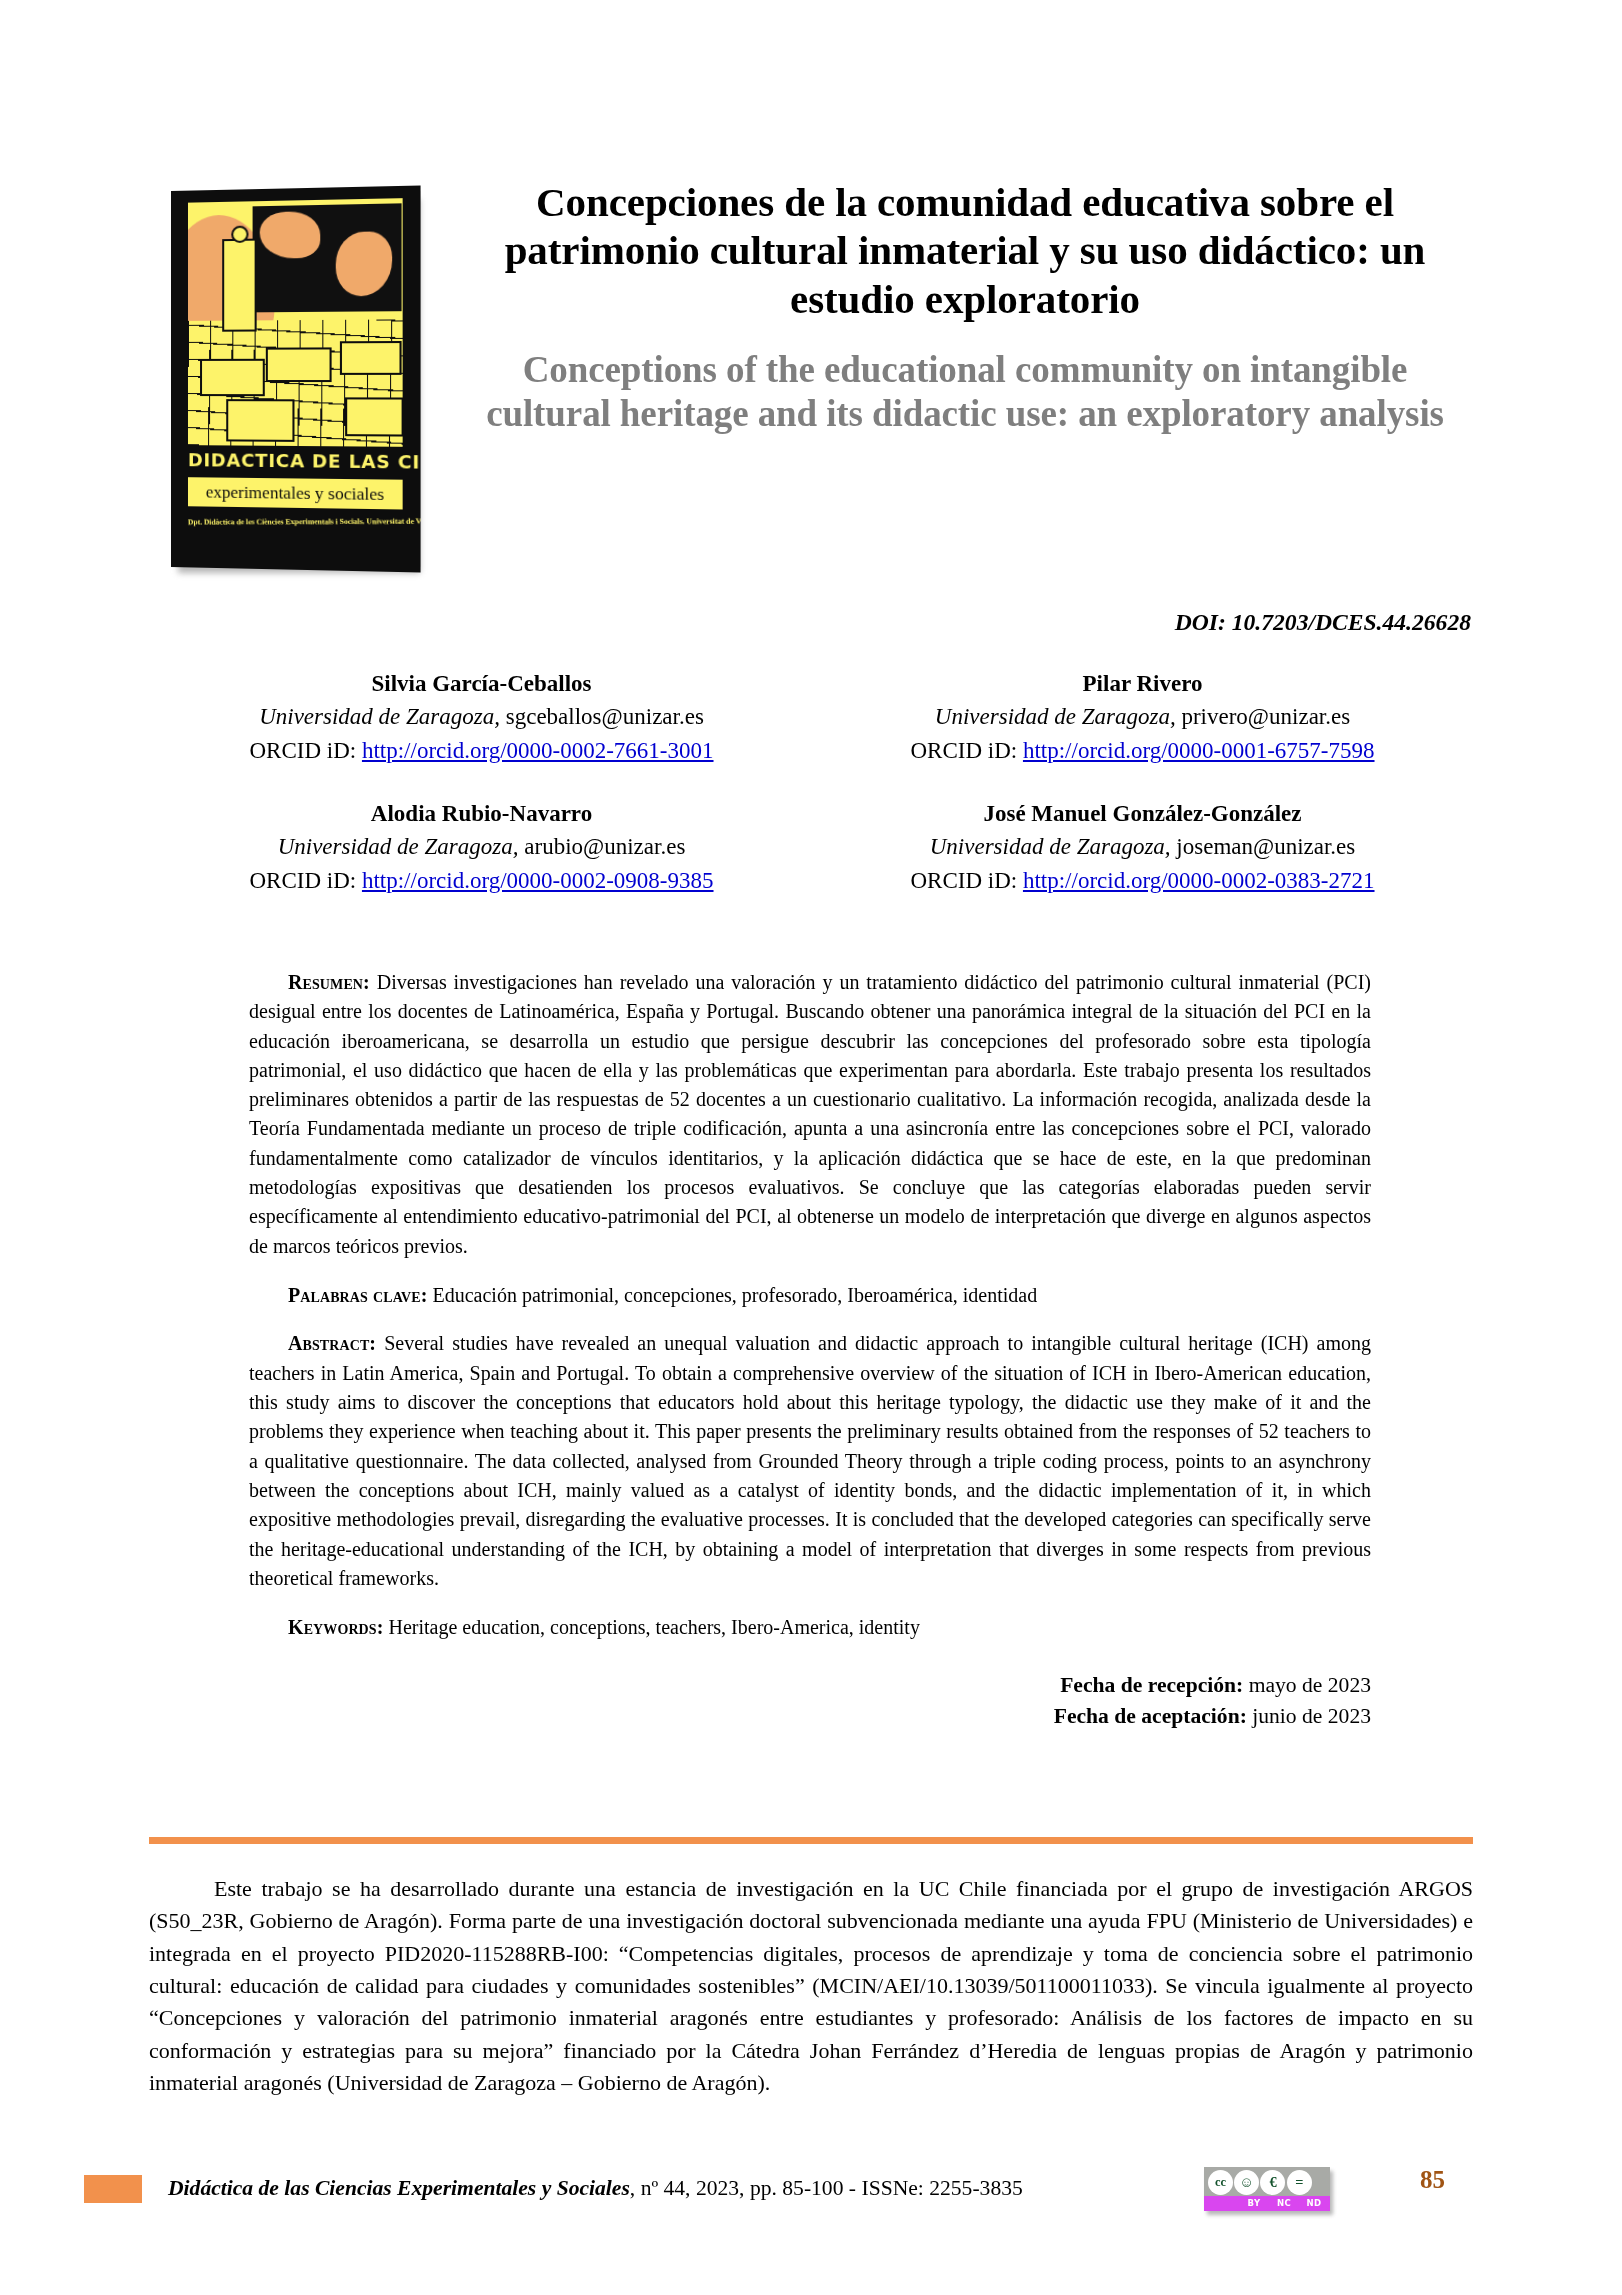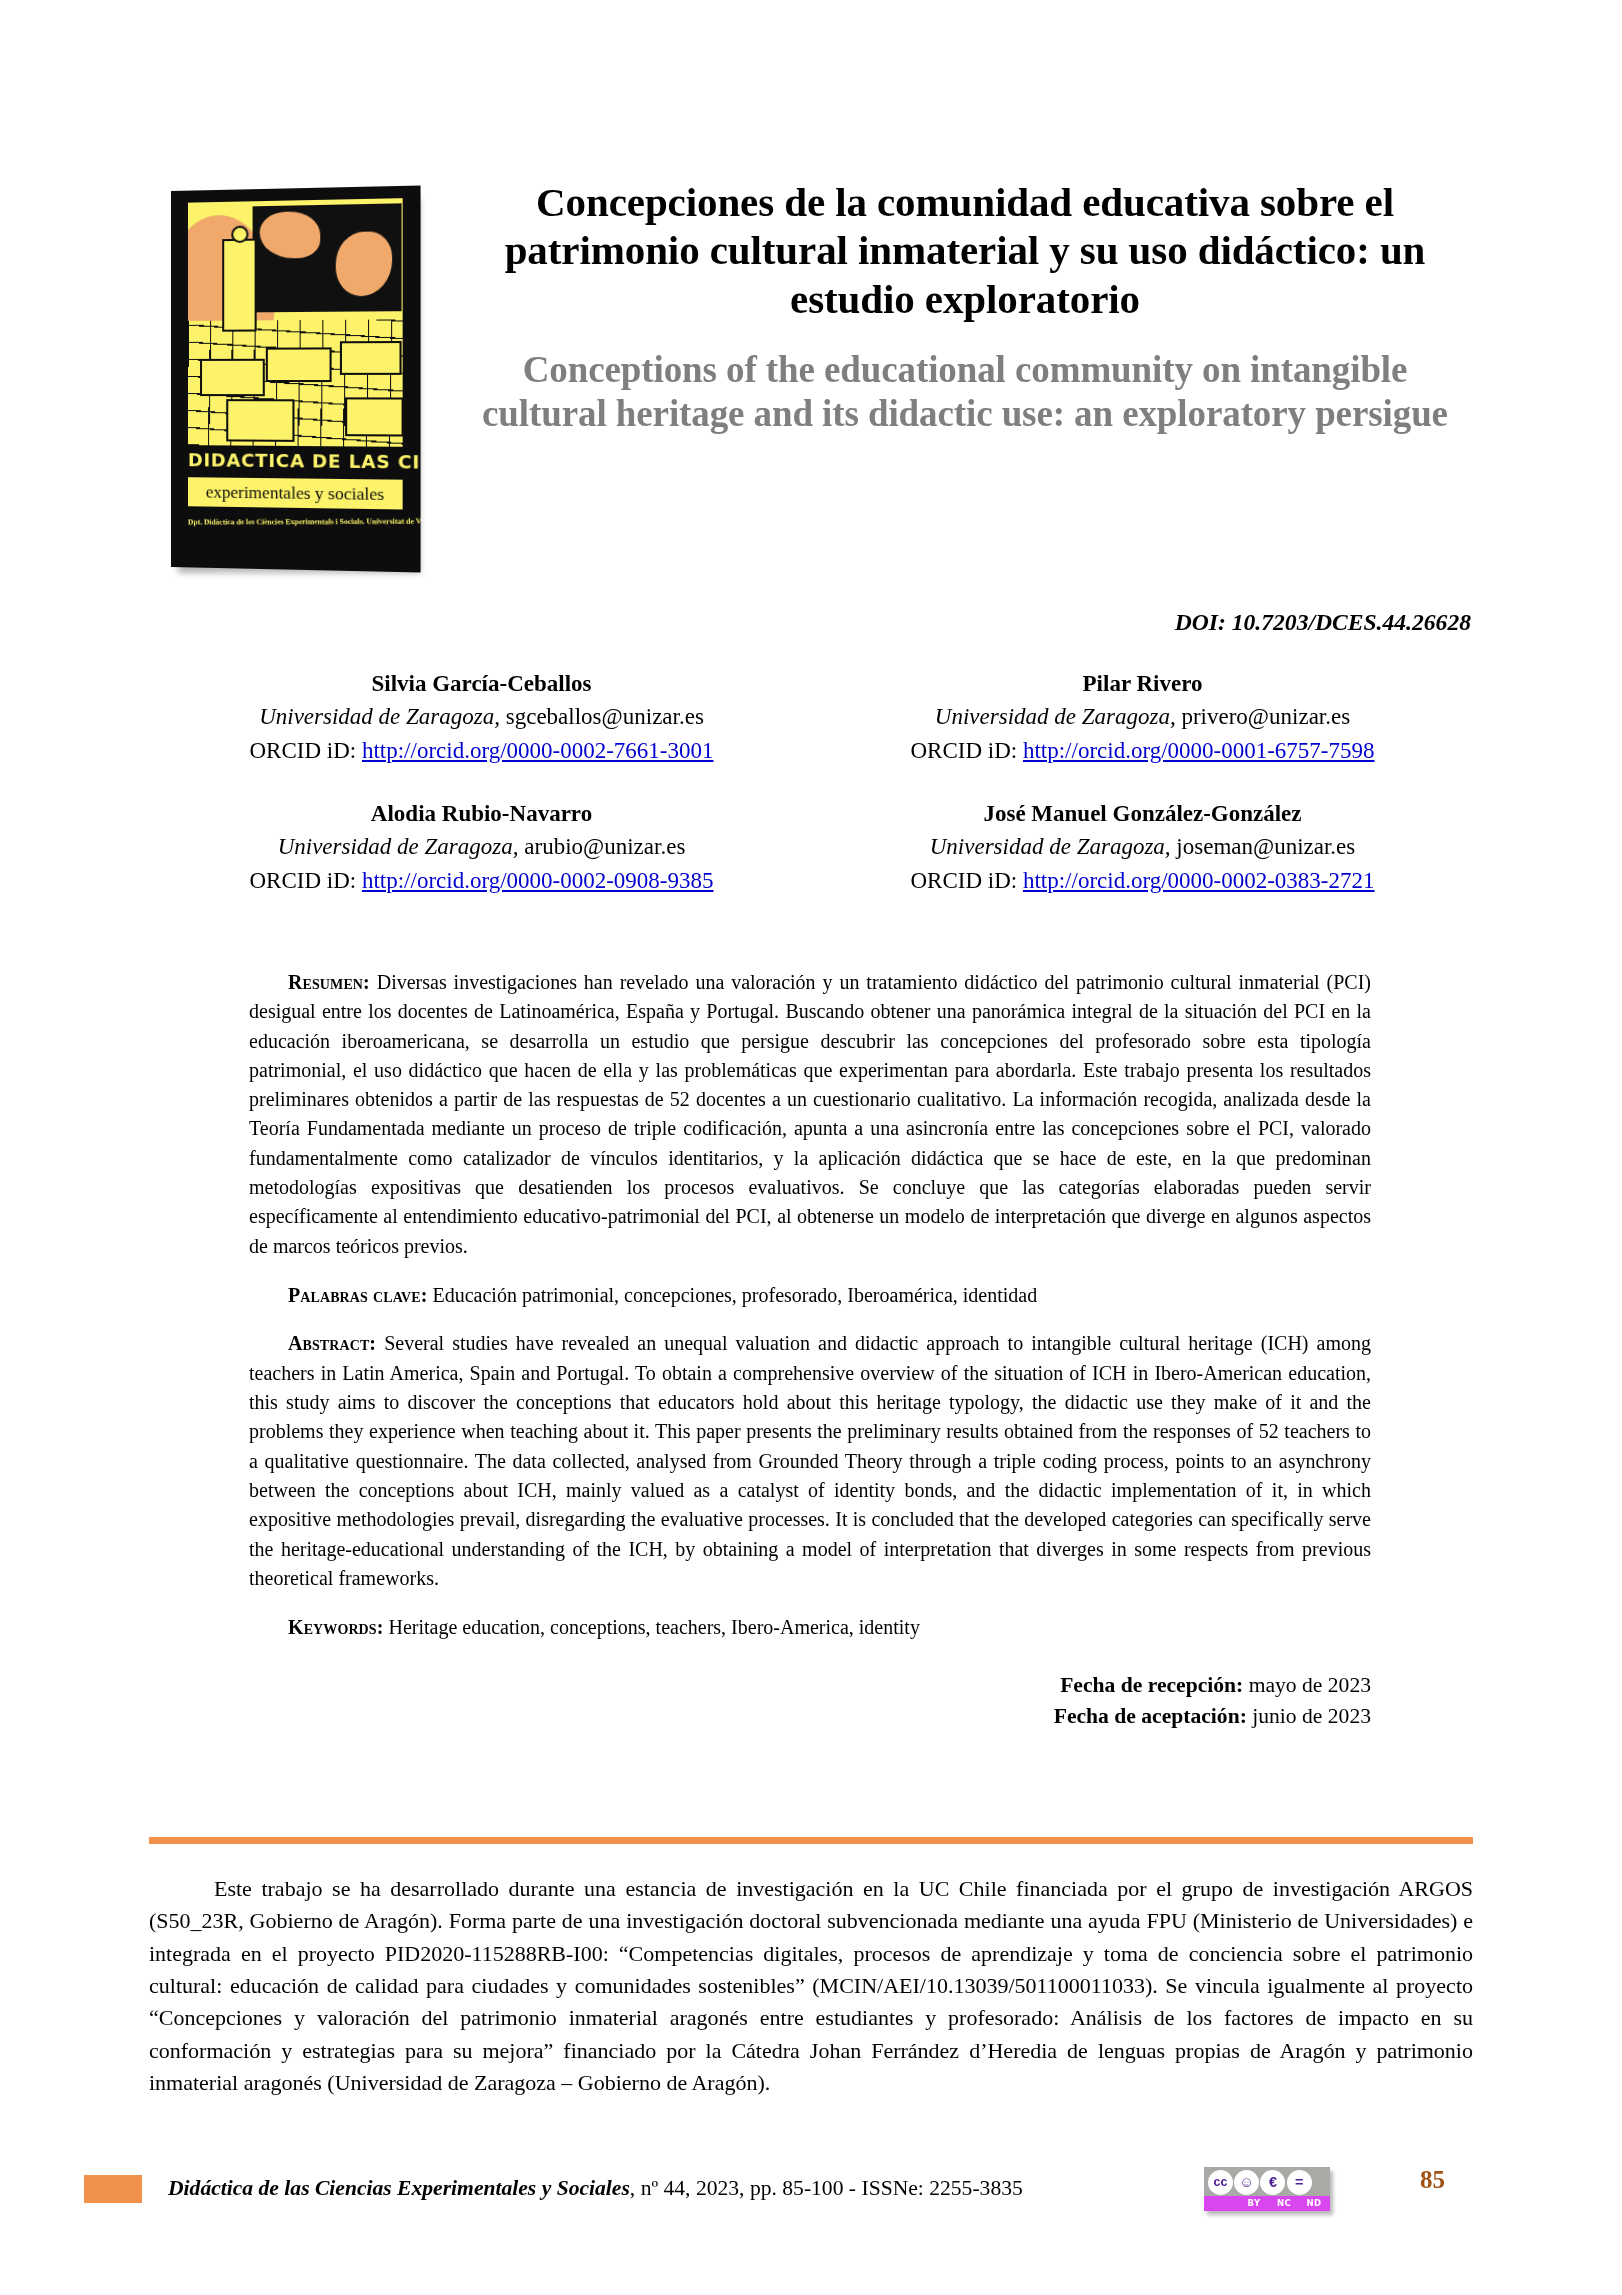--- a/index.html
+++ b/index.html
@@ -365,25 +365,25 @@
     font-size: 8.5px;
     box-sizing: border-box;
     padding-left: 35px;
     letter-spacing: 0.3px;
   }
   .cc-bot span { width: 30px; text-align: center; }
   .cc-circ {
     width: 25px; height: 25px;
     border-radius: 50%;
     background: #ffffff;
-    color: #4c1d95;
+    color: #14532d;
     display: inline-flex;
     align-items: center;
     justify-content: center;
-    font-family: Liberation Sans, sans-serif;
+    font-family: Liberation Serif, serif;
     font-weight: bold;
     font-size: 12.4px;
     margin-right: 1.3px;
     flex: none;
   }
   .cc-circ.small { font-size: 14.4px; }
 
   .page-num {
     position: absolute;
     left: 1420px;
@@ -417,21 +417,21 @@
           </div>
           <div class="cover-title1">DIDACTICA DE LAS CIENCIAS</div>
           <div class="cover-title2">experimentales y sociales</div>
           <div class="cover-title3">Dpt. Didàctica de les Ciències Experimentals i Socials. Universitat de València</div>
         </div>
       </div>
     </div>
 
     <div class="titles">
       <div class="title-es">Concepciones de la comunidad educativa sobre el patrimonio cultural inmaterial y su uso didáctico: un estudio exploratorio</div>
-      <div class="title-en">Conceptions of the educational community on intangible cultural heritage and its didactic use: an exploratory persigue</div>
+      <div class="title-en">Conceptions of the educational community on intangible cultural heritage and its didactic use: an exploratory analysis</div>
     </div>
   </div>
 
   <div class="doi">DOI: 10.7203/DCES.44.26628</div>
 
   <div class="authors">
 
     <div class="author-row">
       <div class="author-col">
         <div class="author-name">Silvia García-Ceballos</div>

